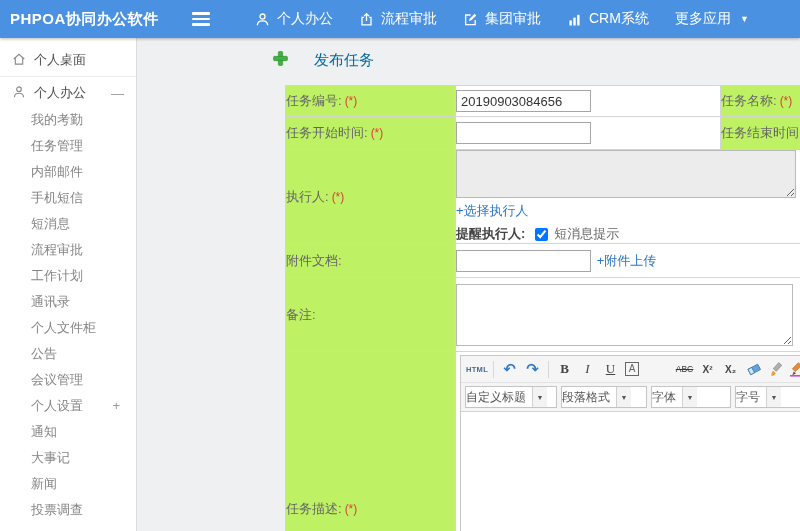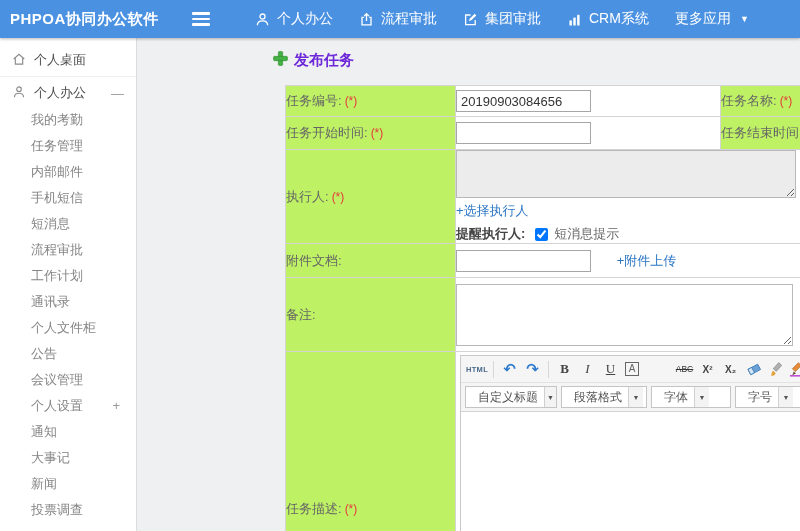--- a/index.html
+++ b/index.html
@@ -29,21 +29,21 @@
     font-size:13px; color:#555; padding-top:8px; overflow:hidden;
   }
   .side-parent { display:flex; align-items:center; height:28px; padding:0 12px; gap:8px; cursor:pointer; color:#4c4c4c; }
   .side-divider { height:1px; background:#eee; margin:2px 0; }
   .side-parent .toggle { margin-left:auto; color:#999; font-size:13px; }
   .side-child { height:26px; line-height:26px; padding-left:31px; color:#858585; cursor:pointer; position:relative; white-space:nowrap; }
   .side-child .toggle { position:absolute; right:16px; color:#999; }
   
   .main { position:absolute; top:38px; left:137px; width:663px; bottom:0; background:#eff0f1; overflow:hidden; }
   .page-title { position:absolute; left:136px; top:13px; display:flex; align-items:center; gap:6px; }
-  .page-title .txt { font-size:15px; font-weight:bold; color:#6d28d9; }
+  .page-title .txt { font-size:15px; font-weight:normal; color:#0369a1;margin-left:20px; }
   
   table.form { position:absolute; left:148px; top:47px; width:880px; border-collapse:collapse; font-size:13px; color:#666; background:#fff; table-layout:fixed; }
   table.form td { border:1px solid #d4d4d4; padding:0; vertical-align:middle; }
   td.lbl { background:#bef264; padding-left:9px; }
   td.val { background:#fff; padding:4px 6px; }
   .req { color:#e43b3b; font-size:12px; margin-left:3px; }
   input.txt { width:135px; height:22px; border:1px solid #a6a6a6; font-size:13px; padding:1px 4px; font-family:inherit; color:#333; }
   textarea.gray { width:340px; height:48px; background:#ececec; border:1px solid #b9b9b9; resize:both; display:block; }
   textarea.white { width:337px; height:62px; background:#fff; border:1px solid #b9b9b9; resize:both; display:block; }
   a.lnk { color:#2b76c4; text-decoration:none; font-size:13px; cursor:pointer; }
@@ -60,21 +60,21 @@
   .b-html { font-size:7.5px; font-weight:bold; color:#4a6a8a; letter-spacing:.3px; }
   .b-undo,.b-redo { color:#2f7acd; font-size:15px; font-weight:bold; font-family:"DejaVu Sans",sans-serif; }
   .b-bold { font-weight:bold; font-family:"Liberation Serif",serif; }
   .b-italic { font-style:italic; font-family:"Liberation Serif",serif; }
   .b-under { text-decoration:underline; font-family:"Liberation Serif",serif; }
   .b-fontbox { border:1px solid #666; font-size:10px; width:14px; height:14px; line-height:12px; display:inline-block; text-align:center; margin:0 3px; cursor:pointer; }
   .b-strike { font-size:8.5px; text-decoration:line-through; font-weight:normal; color:#333;margin-left:32px; }
   .b-supsub { font-size:10px; font-weight:bold; }
   .b-quote { font-family:"DejaVu Serif",serif; font-size:17px; color:#777; line-height:10px; padding-top:8px; }
   .mini-caret { font-size:7px; color:#666; margin-left:2px; }
-  .dd { display:inline-flex; align-items:center; height:22px; border:1px solid #c4c4c4; background:#fff; font-size:12px; color:#555; padding-left:12px; margin-right:4px; cursor:pointer; flex:0 0 auto; }
+  .dd { display:inline-flex; align-items:center; height:22px; border:1px solid #c4c4c4; background:#fff; font-size:12px; color:#555; padding-left:0; margin-right:4px; cursor:pointer; flex:0 0 auto; }
   .dd .dd-caret { width:15px; height:20px; border-left:1px solid #d0d0d0; background:#f3f3f3; display:flex; align-items:center; justify-content:center; font-size:7px; color:#555; margin-left:6px; }
   .dd-label { white-space:nowrap; }
   .edit-area { background:#fff; border-top:1px solid #d4d4d4; height:250px; cursor:text; }
   .desc-lbl-cell { vertical-align:middle; }
 </style>
 </head>
 <body>
 
 <div class="header">
   <div class="logo">PHPOA协同办公软件</div>
@@ -199,21 +199,21 @@
           <b>提醒执行人:</b>
           <input type="checkbox" checked="checked" style="">
           <span>短消息提示</span>
         </div>
       </td>
     </tr>
     <tr style="height:34px">
       <td class="lbl"><span>附件文档:</span></td>
       <td class="val" colspan="3">
         <input class="txt" type="text" style="">
-        <a class="lnk" style="margin-left:22px">+附件上传</a>
+        <a class="lnk" style="margin-left:2px">+附件上传</a>
       </td>
     </tr>
     <tr style="height:74px">
       <td class="lbl"><span>备注:</span></td>
       <td class="val" colspan="3">
             <textarea class="white" style=""></textarea>
           </td>
     </tr>
     <tr style="height:312px">
       <td class="lbl desc-lbl-cell"><span>任务描述:</span><span class="req">(*)</span></td>

